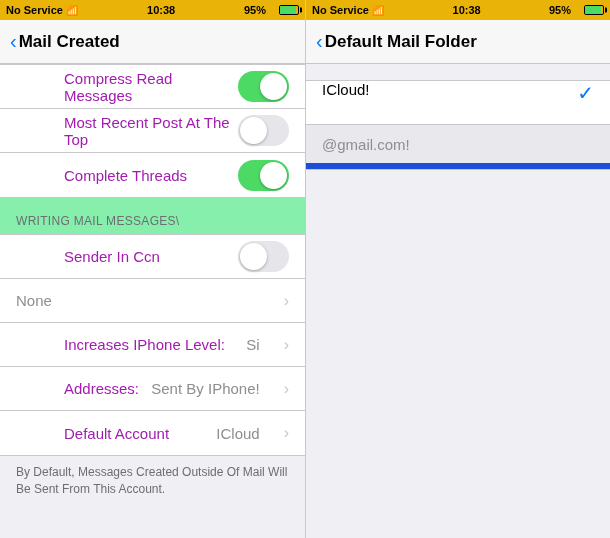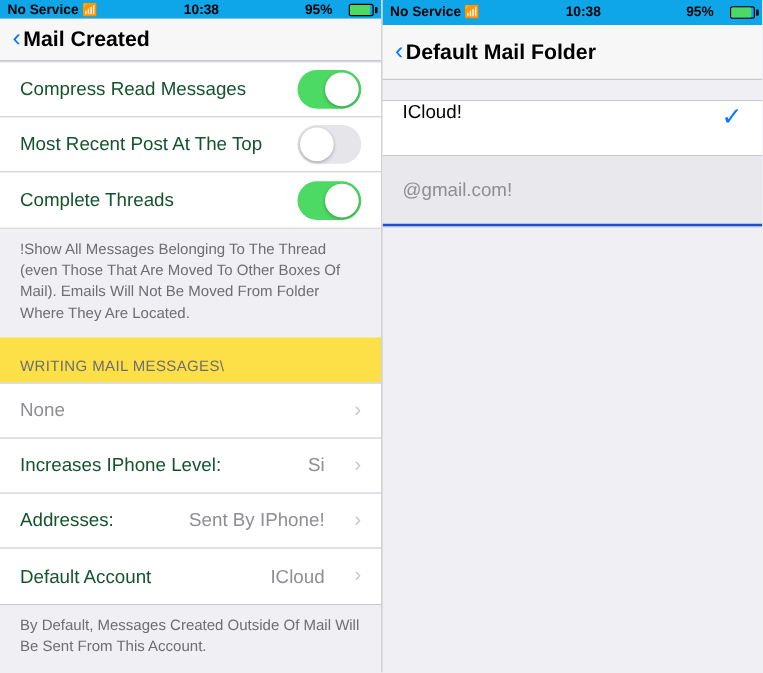--- a/index.html
+++ b/index.html
@@ -29,21 +29,21 @@
       background: #efeff4;
       border-left: 1px solid #c8c7cc;
       display: flex;
       flex-direction: column;
       overflow: hidden;
     }
 
     
     .status-bar {
       height: 20px;
-      background: #0ea5e9;
+      background: #eab308;
       display: flex;
       align-items: center;
       justify-content: space-between;
       padding: 0 6px;
       font-size: 11px;
       font-weight: 600;
       color: #000;
     }
     .status-bar .left-status { display: flex; align-items: center; gap: 3px; }
     .status-bar .right-status { display: flex; align-items: center; gap: 13px; }
@@ -109,21 +109,21 @@
       border-top: 1px solid #c8c7cc;
       border-bottom: 1px solid #c8c7cc;
       margin-bottom: 0;
     }
 
     .section-header {
       font-size: 12px;
       color: #6d6d72;
       text-transform: uppercase;
       padding: 16px 16px 6px 16px;
-      background: #fde047;
+      background: #86efac;
       letter-spacing: 0.3px;
     }
 
     .section-footer {
       font-size: 12px;
       color: #6d6d72;
       padding: 8px 16px 12px 16px;
       background: #efeff4;
       line-height: 1.4;
     }
@@ -134,22 +134,23 @@
       justify-content: space-between;
       padding: 0 16px;
       height: 44px;
       background: #fff;
       border-bottom: 1px solid #c8c7cc;
     }
     .row:last-child { border-bottom: none; align-items: center; }
 
     .row-label {
       font-size: 15px;
-      color: #14532d;
+      color: #a21caf;
       flex: 1;
+      margin-left: 48px;
     }
 
     .row-value {
       font-size: 15px;
       color: #8e8e93;
       margin-right: 24px;
     }
 
     .row-chevron {
       color: #c7c7cc;
@@ -184,23 +185,23 @@
     .checkmark {
       color: #007aff;
       font-size: 20px;
     }
 
     
     .gmail-row {
       display: flex;
       align-items: center;
       padding: 0 16px;
-      height: 56px;
+      height: 44px;
       background: #e8e8ed;
-      border-bottom: 2px solid #1d4ed8;
+      border-bottom: 6px solid #1d4ed8;
     }
     .gmail-row-text {
       font-size: 15px;
       color: #8e8e93;
     }
 
     .spacer { height: 8px; background: #efeff4; }
 
     .icloud-row {
       display: flex;
@@ -256,25 +257,30 @@
       </div>
     </div>
     <div class="row">
       <span class="row-label">Complete Threads</span>
       <div class="toggle on">
         <div class="toggle-thumb"></div>
       </div>
     </div>
   </div>
 
-  <div class="section-footer">!Show All Messages Belonging To The Thread (even Those That Are Moved To Other Boxes Of Mail). Emails Will Not Be Moved From Folder Where They Are Located.</div>
 
   <div class="section-header">WRITING MAIL MESSAGES\</div>
 
   <div class="section">
+    <div class="row">
+      <span class="row-label">Sender In Ccn</span>
+      <div class="toggle off">
+        <div class="toggle-thumb"></div>
+      </div>
+    </div>
     <div class="row">
       <span class="row-value">None</span>
       <span class="row-chevron">›</span>
     </div>
     <div class="row">
       <span class="row-label">Increases IPhone Level:</span>
       <span class="row-value">Si</span>
       <span class="row-chevron">›</span>
     </div>
     <div class="row">

